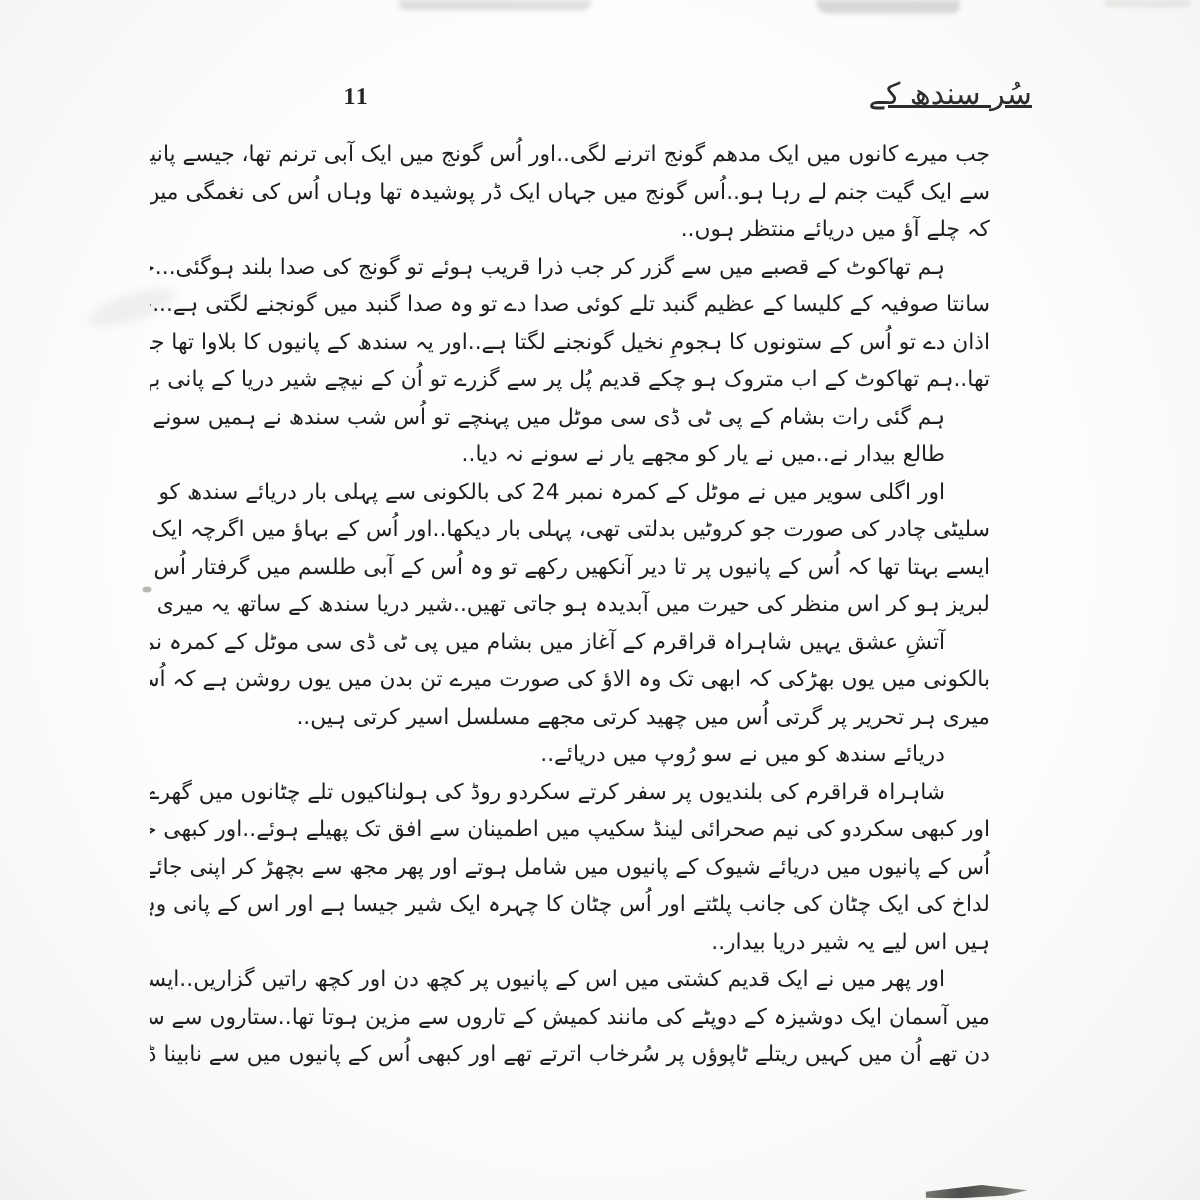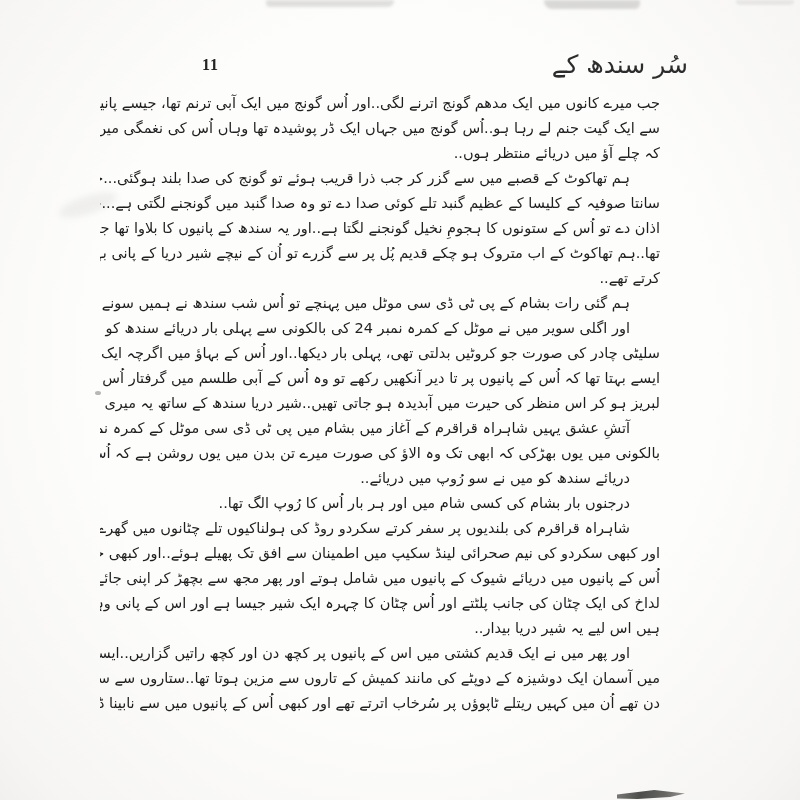--- a/index.html
+++ b/index.html
@@ -9,31 +9,32 @@
     overflow: hidden;
     background: #fafaf8;
     font-family: "DejaVu Sans", sans-serif;
   }
   .scan-page {
     position: absolute; inset: 0;
     background: radial-gradient(ellipse at 50% 45%, #fdfdfc 55%, #f6f5f3 92%, #f1f0ee 100%);
   }
   
   .page-number {
-    position: absolute; left: 202px; top: 56px;
+    position: absolute; left: 229px; top: 56px;
     font-family: "Liberation Serif", "DejaVu Serif", serif;
     font-weight: bold; font-size: 16px; color: #242424;
     letter-spacing: 1px;
   }
   .header-title {
     position: absolute; right: 112px; top: 50px;
     width: 150px;
     direction: rtl; text-align: right;
-    font-size: 25px; color: #2c2c2c;
+    font-size: 20px; color: #2c2c2c;
     font-family: "DejaVu Sans", sans-serif;
+    text-decoration: underline;
   }
   
   .text-block {
     position: absolute; left: 100px; top: 91px;
     width: 560px; height: 690px;
     direction: rtl; text-align: right;
     color: #1e1e1e;
     font-size: 14.5px; line-height: 25px;
     overflow: hidden;
   }
@@ -89,30 +90,30 @@
   <div class="header-title">سُر سندھ کے</div>
 
   <div class="text-block" dir="rtl">
       <div class="line">جب میرے کانوں میں ایک مدھم گونج اترنے لگی..اور اُس گونج میں ایک آبی ترنم تھا، جیسے پانیوں کے سازوں</div>
       <div class="line">سے ایک گیت جنم لے رہا ہو..اُس گونج میں جہاں ایک ڈر پوشیدہ تھا وہاں اُس کی نغمگی میں ایک بلاوا بھی تھا</div>
       <div class="line">کہ چلے آؤ میں دریائے منتظر ہوں..</div>
       <div class="line indent">ہم تھاکوٹ کے قصبے میں سے گزر کر جب ذرا قریب ہوئے تو گونج کی صدا بلند ہوگئی...جیسے</div>
       <div class="line">سانتا صوفیہ کے کلیسا کے عظیم گنبد تلے کوئی صدا دے تو وہ صدا گنبد میں گونجنے لگتی ہے...جیسے مسجد قرطبہ میں کوئی</div>
       <div class="line">اذان دے تو اُس کے ستونوں کا ہجومِ نخیل گونجنے لگتا ہے..اور یہ سندھ کے پانیوں کا بلاوا تھا جو گونجتا مجھے بلاتا</div>
       <div class="line">تھا..ہم تھاکوٹ کے اب متروک ہو چکے قدیم پُل پر سے گزرے تو اُن کے نیچے شیر دریا کے پانی بہتے شور</div>
-      <div class="line">کرتے تھے..</div>
       <div class="line indent">ہم گئی رات بشام کے پی ٹی ڈی سی موٹل میں پہنچے تو اُس شب سندھ نے ہمیں سونے نہ دیا..</div>
+      <div class="line indent">طالع بیدار نے..میں نے یار کو مجھے یار نے سونے نہ دیا..</div>
       <div class="line indent">اور اگلی سویر میں نے موٹل کے کمرہ نمبر 24 کی بالکونی سے پہلی بار دریائے سندھ کو نشیب میں ایک</div>
       <div class="line">سلیٹی چادر کی صورت جو کروٹیں بدلتی تھی، پہلی بار دیکھا..اور اُس کے بہاؤ میں اگرچہ ایک مدھم گونج تھی پر وہ</div>
       <div class="line">ایسے بہتا تھا کہ اُس کے پانیوں پر تا دیر آنکھیں رکھے تو وہ اُس کے آبی طلسم میں گرفتار اُس کے پانیوں سے</div>
       <div class="line">لبریز ہو کر اس منظر کی حیرت میں آبدیدہ ہو جاتی تھیں..شیر دریا سندھ کے ساتھ یہ میری پہلی ملاقات تھی..</div>
       <div class="line indent">آتشِ عشق یہیں شاہراہ قراقرم کے آغاز میں بشام میں پی ٹی ڈی سی موٹل کے کمرہ نمبر 24 کی</div>
       <div class="line">بالکونی میں یوں بھڑکی کہ ابھی تک وہ الاؤ کی صورت میرے تن بدن میں یوں روشن ہے کہ اُس کی چنگاریاں</div>
+      <div class="line">میری ہر تحریر پر گرتی اُس میں چھید کرتی مجھے مسلسل اسیر کرتی ہیں..</div>
       <div class="line indent">دریائے سندھ کو میں نے سو رُوپ میں دریائے..</div>
-      <div class="line indent">درجنوں بار بشام کی کسی شام میں اور ہر بار اُس کا رُوپ الگ تھا..</div>
       <div class="line indent">شاہراہ قراقرم کی بلندیوں پر سفر کرتے سکردو روڈ کی ہولناکیوں تلے چٹانوں میں گھرے شور کرتے</div>
       <div class="line">اور کبھی سکردو کی نیم صحرائی لینڈ سکیپ میں اطمینان سے افق تک پھیلے ہوئے..اور کبھی خپلو کی جانب سفر کرتے</div>
       <div class="line">اُس کے پانیوں میں دریائے شیوک کے پانیوں میں شامل ہوتے اور پھر مجھ سے بچھڑ کر اپنی جائے پیدائش</div>
       <div class="line">لداخ کی ایک چٹان کی جانب پلٹتے اور اُس چٹان کا چہرہ ایک شیر جیسا ہے اور اس کے پانی وہاں سے جنم لیتے</div>
       <div class="line">ہیں اس لیے یہ شیر دریا بیدار..</div>
       <div class="line indent">اور پھر میں نے ایک قدیم کشتی میں اس کے پانیوں پر کچھ دن اور کچھ راتیں گزاریں..ایسی راتیں جن</div>
       <div class="line">میں آسمان ایک دوشیزہ کے دوپٹے کی مانند کمیش کے تاروں سے مزین ہوتا تھا..ستاروں سے سجا ہوتا تھا اور وہ جو</div>
       <div class="line">دن تھے اُن میں کہیں ریتلے ٹاپوؤں پر سُرخاب اترتے تھے اور کبھی اُس کے پانیوں میں سے نابینا ڈولفن ظاہر ہوتی</div>
     </div>
 

